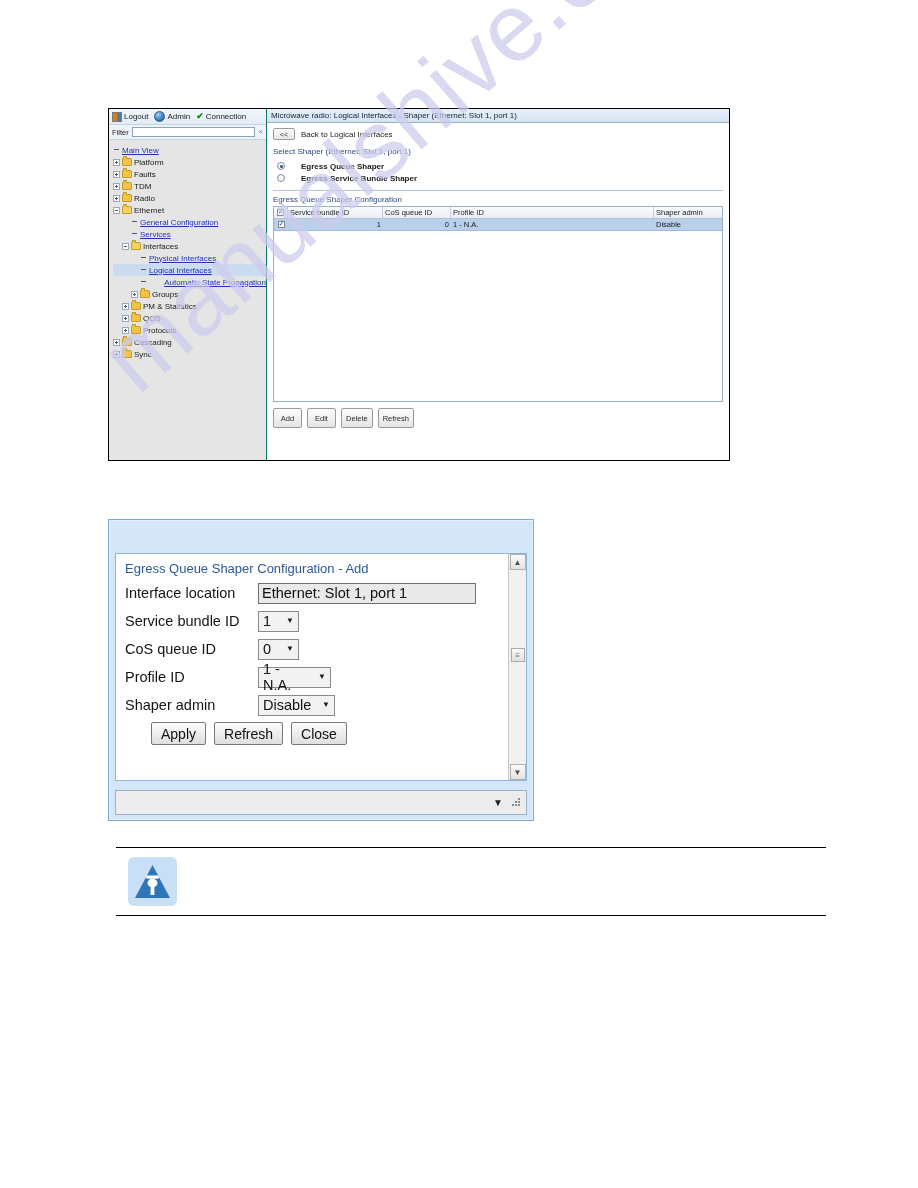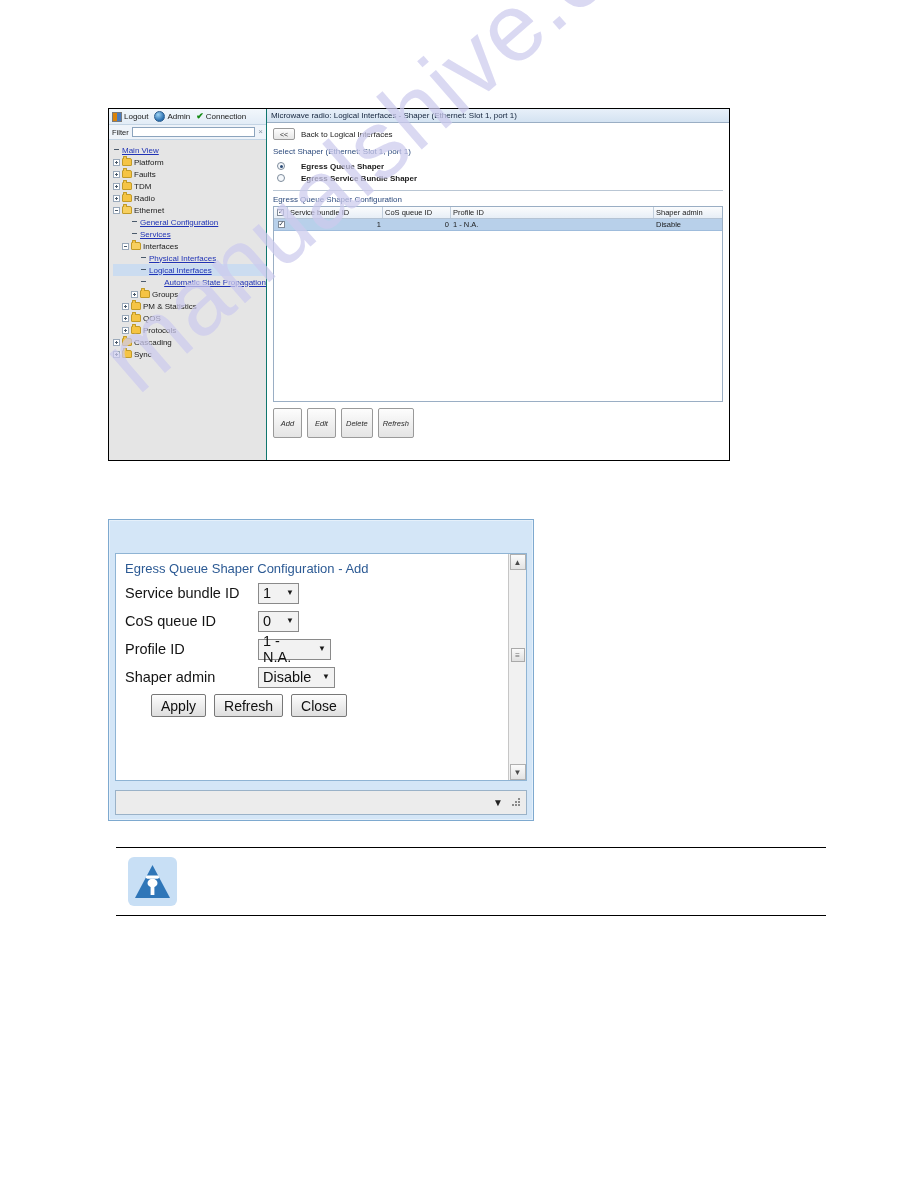--- a/index.html
+++ b/index.html
@@ -232,29 +232,28 @@
     overflow: hidden; white-space: nowrap;
   }
   .gc.c0 { width: 14px; justify-content: center; padding: 0; }
   .gc.c1 { width: 95px; justify-content: flex-end; }
   .gc.c2 { width: 68px; justify-content: flex-end; }
   .gc.c3 { flex: 1; }
   .gc.c4 { width: 68px; }
 
   .grid-btns { display: flex; gap: 5px; margin-top: 6px; }
   .gbtn {
-    min-width: 29px; height: 30px;
+    min-width: 29px; height: 20px;
     background: linear-gradient(#fdfdfd,#e4e4e4);
     border: 1px solid #9a9a9a;
     border-radius: 2px;
     font-size: 7.5px; color: #2b2b2b;
     display: flex; align-items: center; justify-content: center;
     padding: 0 4px;
     box-sizing: border-box;
-    font-style: italic;
   }
 
   
   .fig2 {
     position: absolute;
     left: 108px; top: 519px;
     width: 426px; height: 302px;
     background: #d4e6f7;
     border: 1px solid #7ea9cf;
     box-sizing: border-box;
@@ -611,20 +610,24 @@
     </div>
   </div>
 
   <div class="fig2">
 
 
     <div class="dlg-body">
       <div class="dlg-form">
         <div class="form-title">Egress Queue Shaper Configuration - Add</div>
 
+        <div class="frow">
+          <div class="flabel">Interface location</div>
+          <div class="ftext">Ethernet: Slot 1, port 1</div>
+        </div>
 
         <div class="frow">
           <div class="flabel">Service bundle ID</div>
           <div class="fselect w-sm">
             <span>1</span>
             <span class="caret">▼</span>
           </div>
         </div>
 
         <div class="frow">

